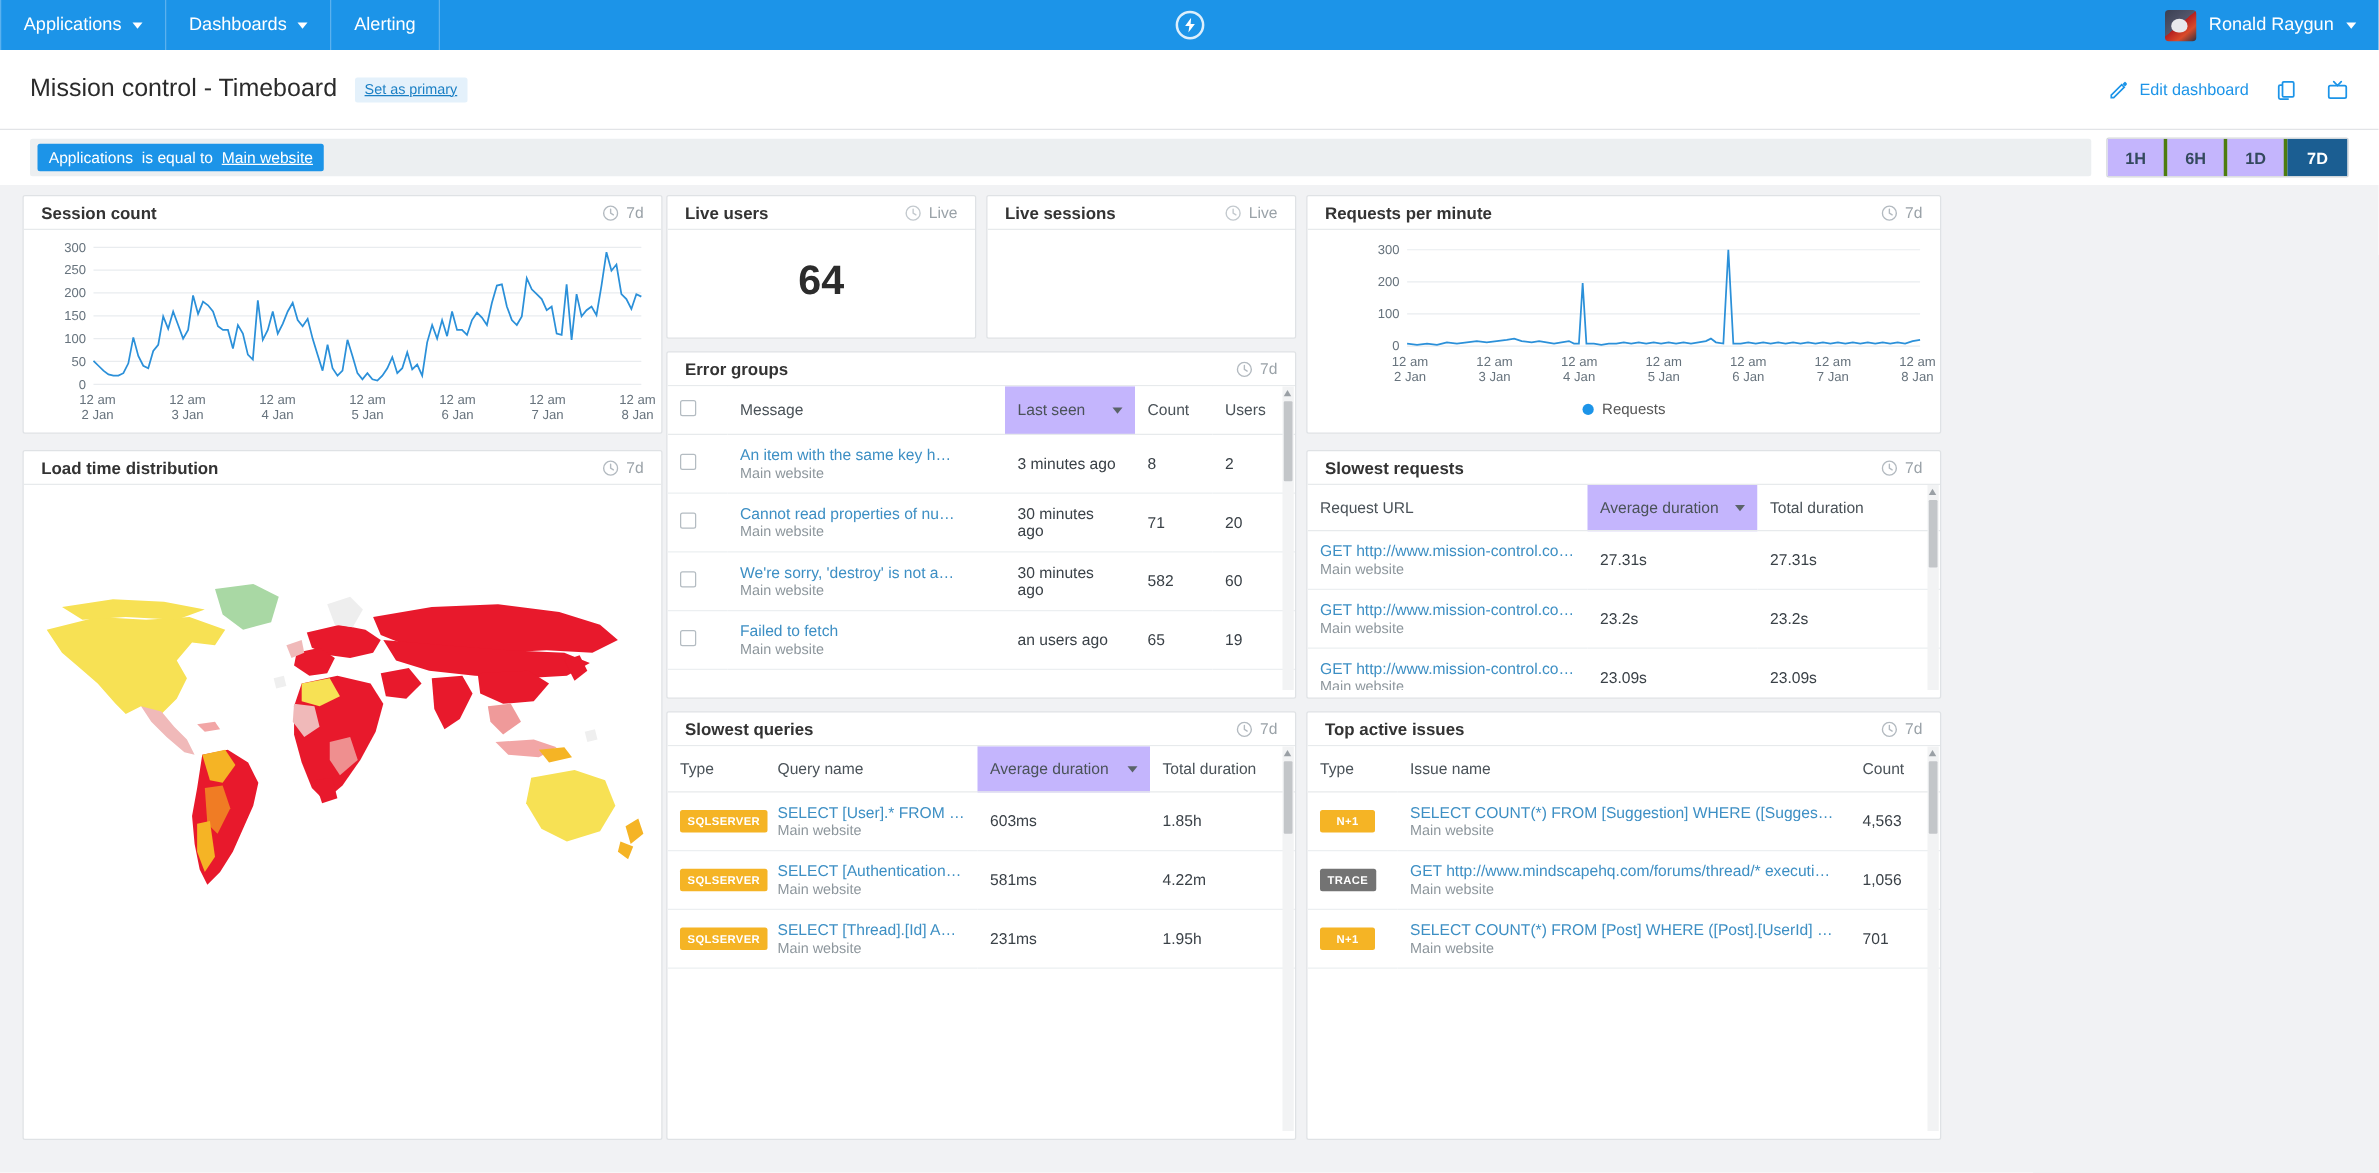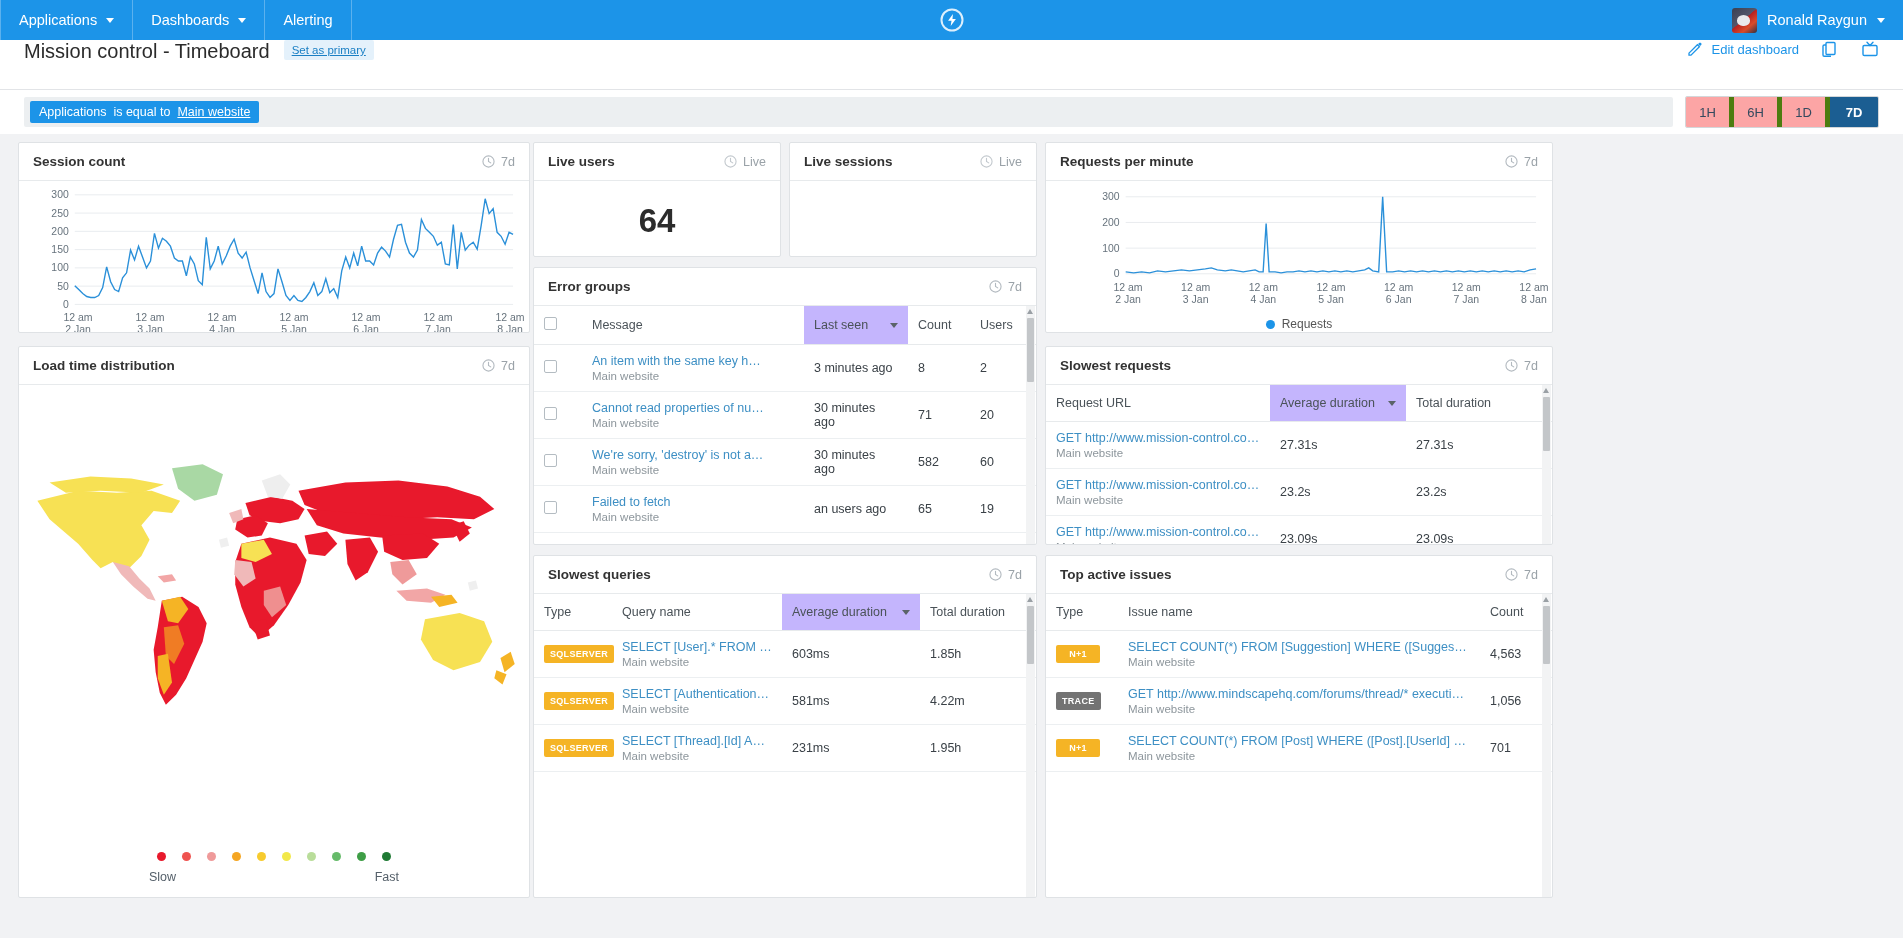--- a/index.html
+++ b/index.html
@@ -45,21 +45,21 @@
     background: linear-gradient(140deg,#3a3f52 0%,#53566b 46%,#b62020 47%,#d94b2a 72%,#2d3142 100%);
     position: relative; overflow: hidden;
   }
   .avatar::after {
     content:""; position:absolute; left:5px; top:7px; width:13px; height:11px;
     background:#e9e9ec; border-radius:50% 50% 45% 45%;
   }
 
   
   .titlebar {
-    height: 50px; background: #fff; display: flex; align-items: flex-start;
+    height: 64px; background: #fff; display: flex; align-items: center;
     padding: 0 24px; border-bottom: 1px solid #e2e4e7;
   }
   .page-title { font-size: 20px; color: #2b2b2b; font-weight: 400; }
   .set-primary {
     margin-left: 14px; background: #e4f1fb; color: #1a7fc4;
     font-size: 11.5px; padding: 4px 8px; border-radius: 2px;
     text-decoration: underline; cursor: pointer;
   }
   .title-right { margin-left: auto; display: flex; align-items: center; gap: 22px; }
   .edit-dash {
@@ -79,37 +79,38 @@
   }
   .filter-pill {
     background: #1c94e8; color: #fff; font-size: 12.5px;
     height: 22px; display: flex; align-items: center; gap: 7px;
     padding: 0 9px; border-radius: 2px; cursor: pointer; white-space: nowrap;
   }
   .filter-pill .underlined { text-decoration: underline; }
   .range-group { display: flex; border: 1px solid #d3d7da; border-radius: 2px; overflow: hidden; }
   .range-btn {
     width: 48px; height: 30px; display: flex; align-items: center; justify-content: center;
-    font-size: 13px; color: #34495e; background: #fca5a5; cursor: pointer;
-    border-right: 5px solid #4d7c0f;
+    font-size: 13px; color: #34495e; background: #c4b5fd; cursor: pointer;
+    border-right: 3px solid #4d7c0f;
+    font-weight: bold;
   }
   .range-btn:last-child { border-right: none; }
   .range-btn.active { background: #1b5e92; color: #fff; font-weight: bold; }
 
   
   .board {
     position: relative; padding: 8px 18px 0 18px;
     background: #f1f2f4; height: calc(938px - 40px - 50px - 44px);
   }
   .panel {
     position: absolute; background: #fff;
     border: 1px solid #dfe2e5; border-radius: 2px; overflow: hidden;
   }
   .panel-head {
-    height: 38px; display: flex; align-items: center;
+    height: 27px; display: flex; align-items: center;
     padding: 0 14px; border-bottom: 1px solid #e7eaec;
   }
   .panel-title { font-size: 13.5px; color: #333; font-weight: bold; }
   .panel-badge {
     margin-left: auto; display: flex; align-items: center; gap: 6px;
     color: #9aa2a8; font-size: 12.5px;
   }
   .clock { width: 13px; height: 13px; }
 
   
@@ -455,38 +456,20 @@
         <path d="M404 156 L424 154 L430 162 L412 166 Z" fill="#f5b425"></path>
 
         <path d="M398 178 L432 172 L456 180 L464 200 L452 220 L426 228 L406 218 L394 198 Z" fill="#f7e154"></path>
 
         <path d="M472 216 L482 210 L486 222 L476 230 Z" fill="#f5b425"></path>
         <path d="M468 228 L478 232 L474 242 L466 236 Z" fill="#f5b425"></path>
 
         <path d="M196 100 L204 98 L206 106 L198 108 Z" fill="#efefef"></path>
         <path d="M440 142 L448 140 L450 148 L442 150 Z" fill="#efefef"></path>
       </svg>
-      <div class="map-legend">
-        <div class="swatches">
-          <i style="background:#e8192c"></i>
-          <i style="background:#ef5350"></i>
-          <i style="background:#ef9a9a"></i>
-          <i style="background:#f5a623"></i>
-          <i style="background:#f7cb2e"></i>
-          <i style="background:#f2e84a"></i>
-          <i style="background:#b9dd9a"></i>
-          <i style="background:#66bb6a"></i>
-          <i style="background:#3e9e46"></i>
-          <i style="background:#1f7a34"></i>
-        </div>
-        <div class="legend-labels">
-          <span>Slow</span>
-          <span>Fast</span>
-        </div>
-      </div>
     </div>
   </div>
 
   <div class="panel" style="left:533px; top:133px; width:504px; height:278px;">
     <div class="panel-head">
       <span class="panel-title">Error groups</span>
       <span class="panel-badge">
         <svg class="clock" viewBox="0 0 14 14" aria-hidden="true">
           <circle cx="7" cy="7" r="6" fill="none" stroke="#b3bac0" stroke-width="1.2"></circle>
           <path d="M7 3.6 V7 L9.4 8.5" fill="none" stroke="#b3bac0" stroke-width="1.2" stroke-linecap="round"></path>

